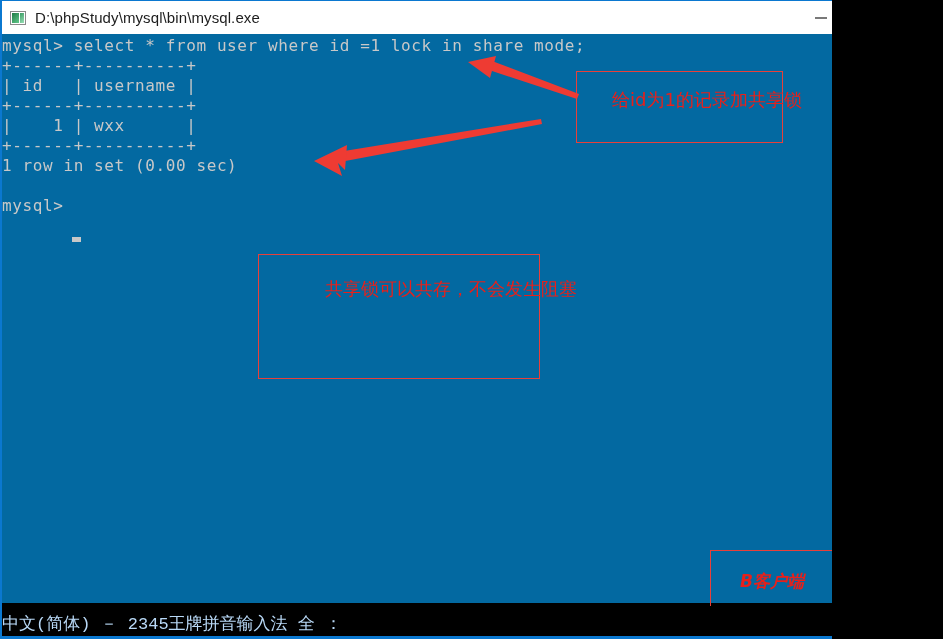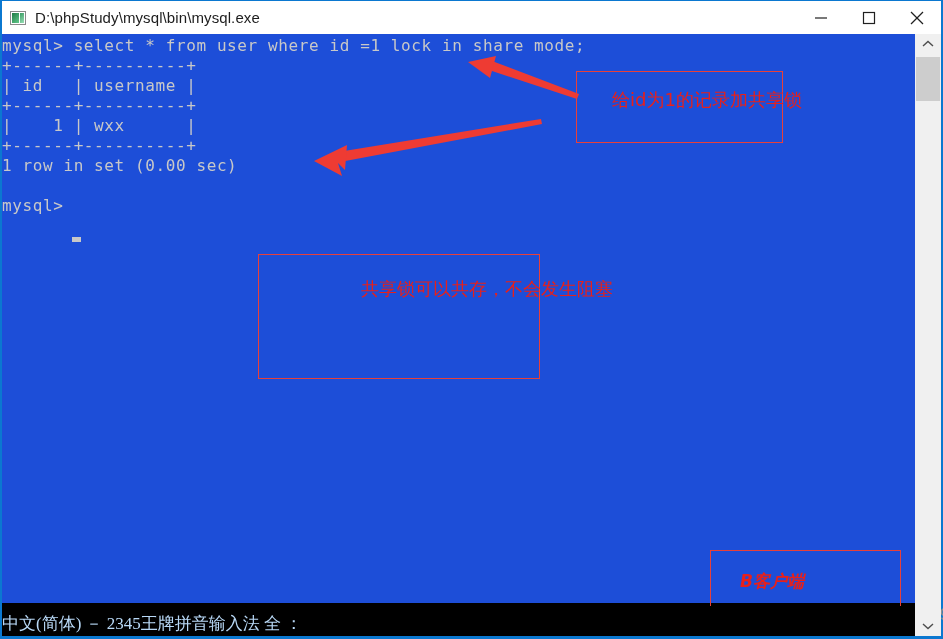--- a/index.html
+++ b/index.html
@@ -2,21 +2,21 @@
 <html><head>
 <meta charset="utf-8">
 <style>
   html, body {
     margin: 0;
     padding: 0;
     background: #000;
   }
   #app {
     position: relative;
-    width: 943px;
+    width: 832px;
     height: 639px;
     overflow: hidden;
     background: #000000;
     font-family: "Liberation Sans", sans-serif;
   }
 
   
   .win-frame {
     position: absolute;
     left: 0; top: 0;
@@ -83,21 +83,21 @@
   }
   .win-btn svg { display:block; }
 
   
   .console {
     position: absolute;
     left: 2px;
     top: 34px;
     width: 913px;
     height: 569px;
-    background: #1d4ed8;
+    background: #0369a1;
     overflow: hidden;
   }
   .console-lines {
     position: absolute;
     left: 0px;
     top: 2px;
     font-family: "DejaVu Sans Mono", "Liberation Mono", monospace;
     font-size: 16px;
     line-height: 20px;
     color: #c8c8c8;
@@ -123,21 +123,21 @@
   .anno-text {
     position: absolute;
     color: #e8201a;
     white-space: nowrap;
     font-family: "DejaVu Sans", "Liberation Sans", sans-serif;
     text-align: center;
   }
   #anno-box-1 { left: 576px; top: 71px; width: 207px; height: 72px; }
   #anno-text-1 { left: 612px; top: 88px; font-size: 18px; }
   #anno-box-2 { left: 258px; top: 254px; width: 282px; height: 125px; }
-  #anno-text-2 { left: 325px; top: 277px; font-size: 18px; margin-left: 36px; }
+  #anno-text-2 { left: 325px; top: 277px; font-size: 18px; }
   #anno-box-3 { left: 710px; top: 550px; width: 191px; height: 80px; }
   #anno-text-3 { left: 740px; top: 570px; font-size: 17px; font-style: italic; font-weight: bold; }
 
   
   .arrow-layer {
     position: absolute;
     left: 0; top: 0;
     width: 943px; height: 639px;
     pointer-events: none;
   }
@@ -186,21 +186,21 @@
     top: 606px;
     width: 913px;
     height: 30px;
     background: #000000;
     display: flex;
     align-items: flex-end;
   }
   .ime-text {
     font-size: 17px;
     color: #b9d9f7;
-    font-family: Liberation Serif, serif;
+    font-family: Liberation Mono, monospace;
     white-space: nowrap;
     padding-left: 0px;
     padding-bottom: 1px;
   }
 </style>
 </head>
 <body>
 
 <div id="app">
 

